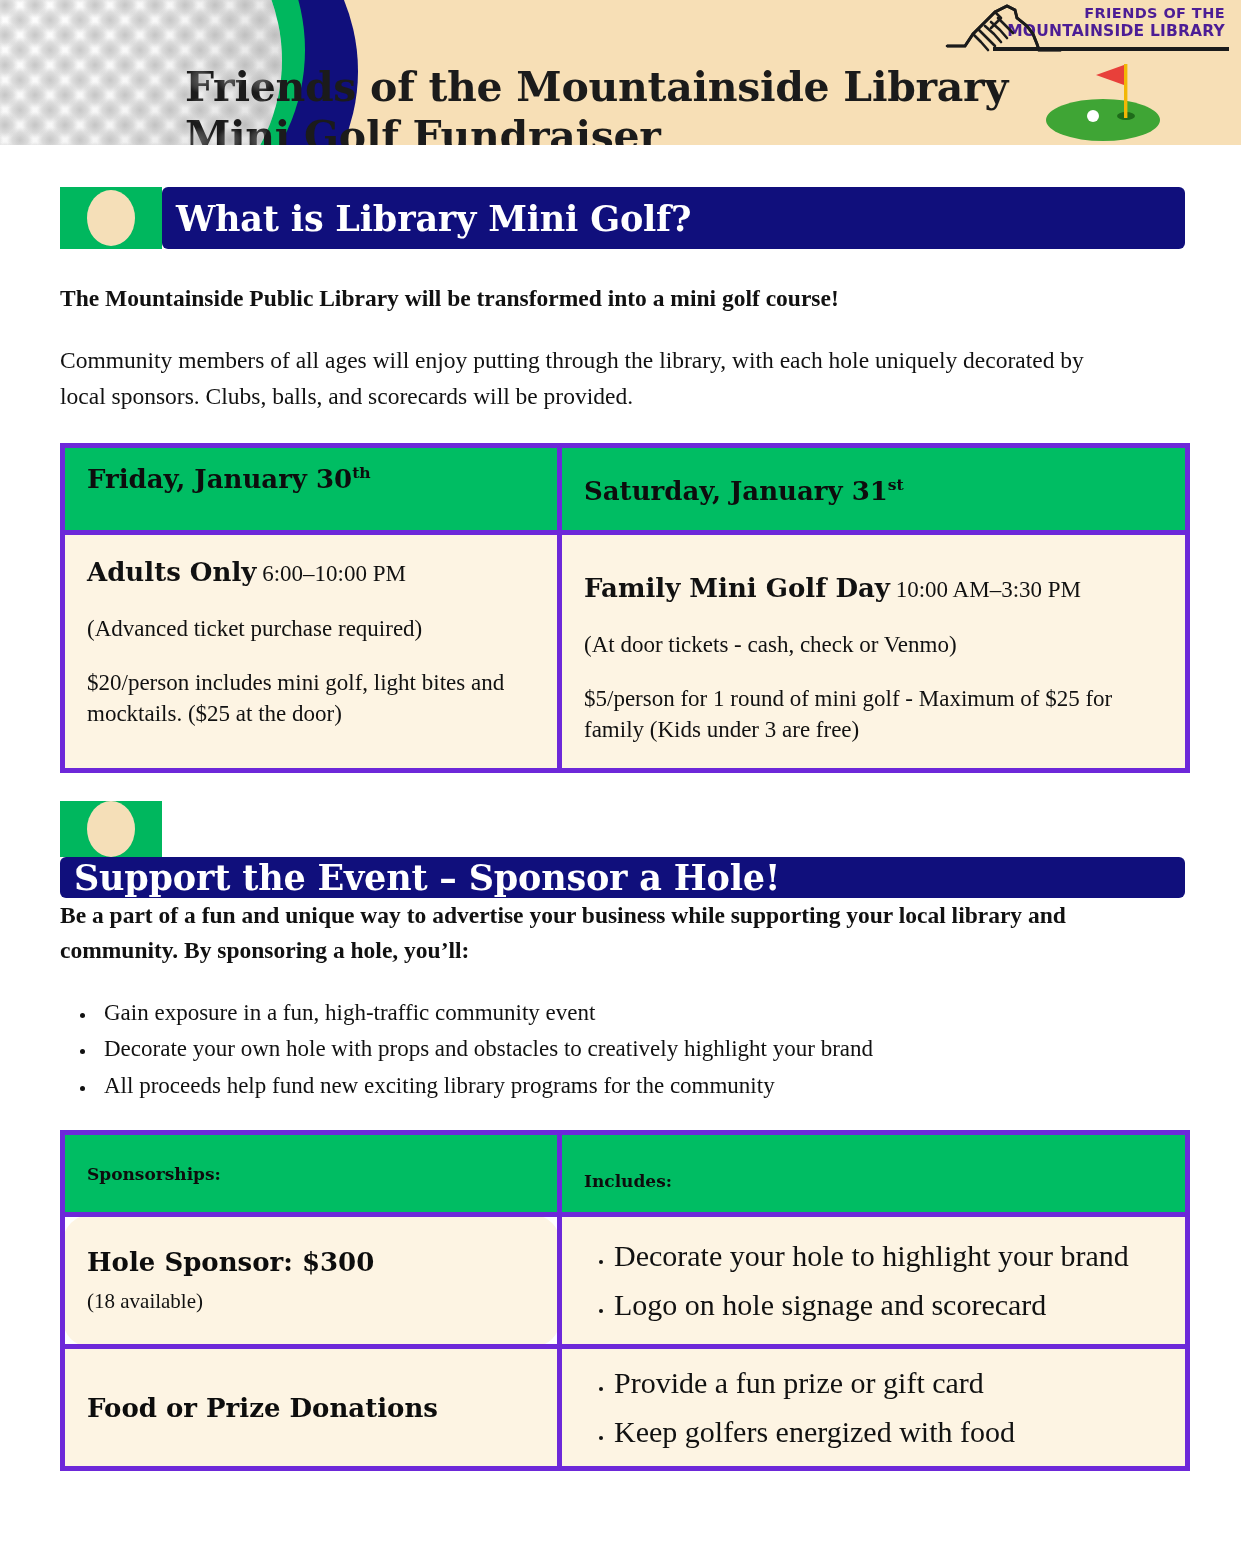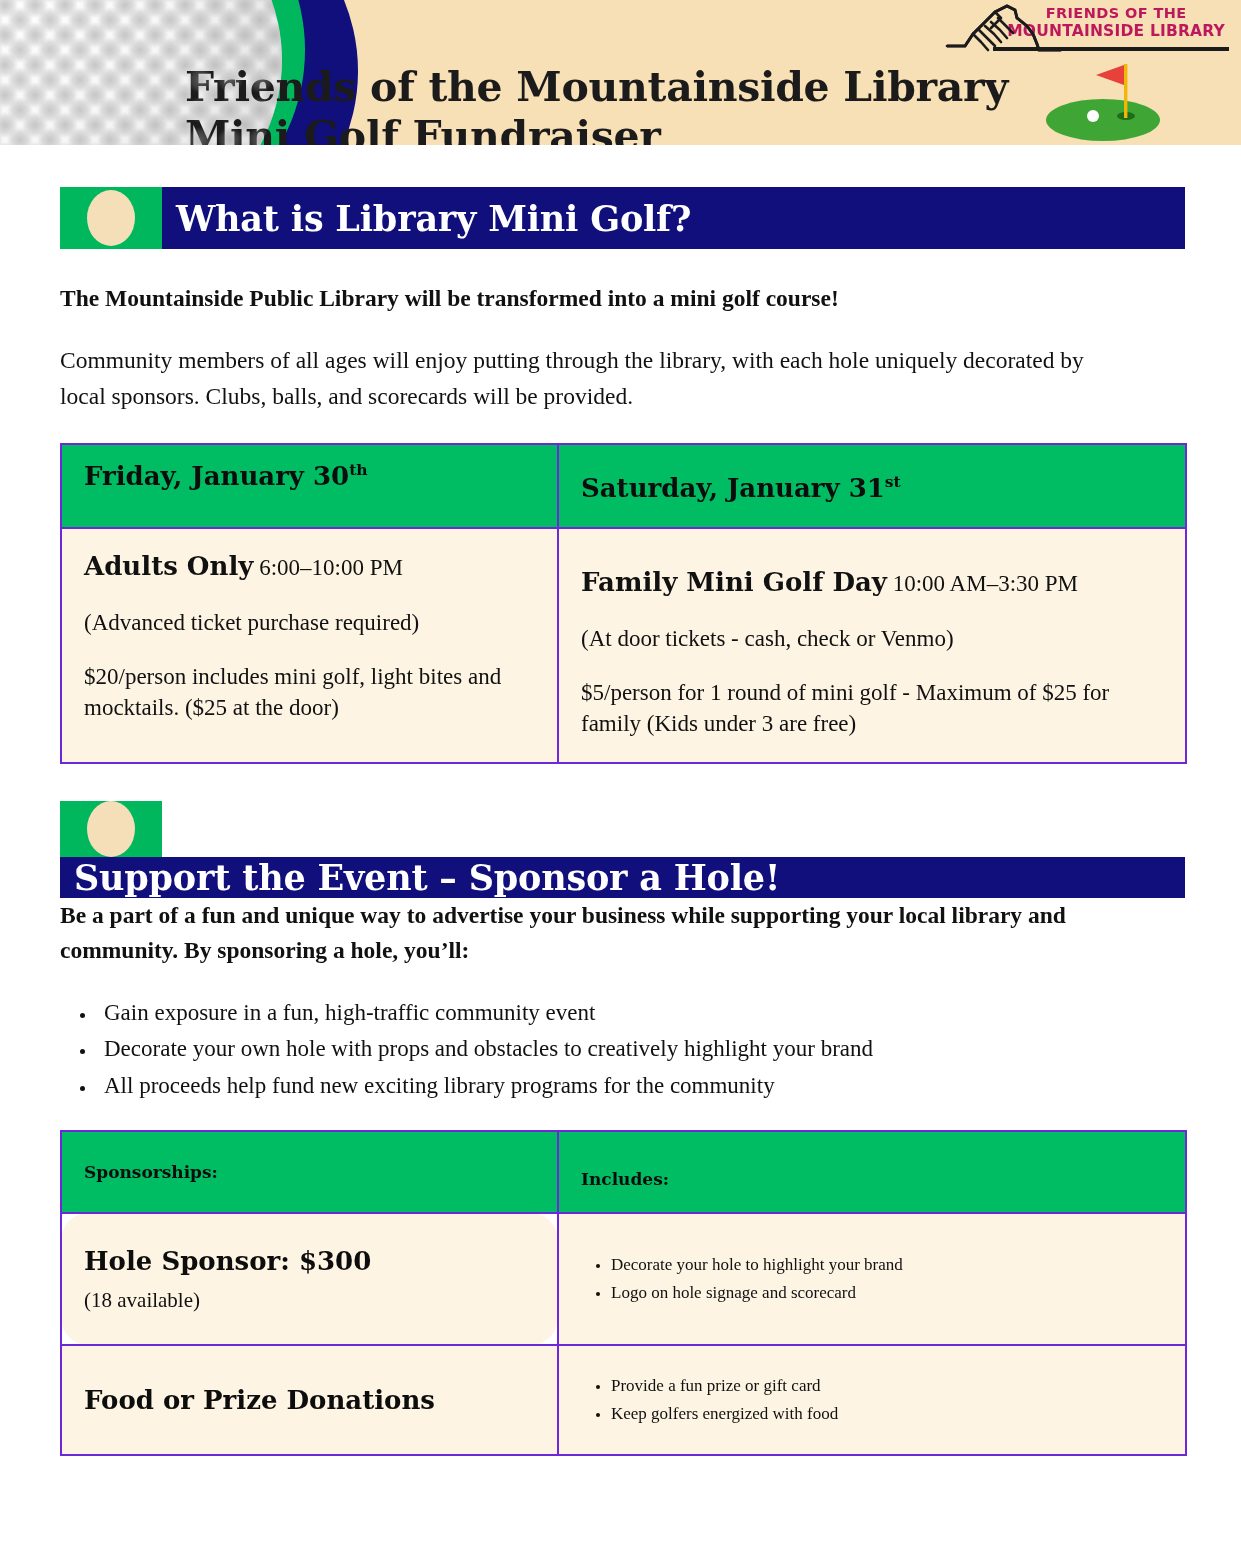--- a/index.html
+++ b/index.html
@@ -81,27 +81,27 @@
 
   
   .logo {
     position: absolute;
     right: 8px; top: 2px;
     width: 300px; height: 140px;
   }
   .logo-wordmark {
     position: absolute;
     right: 8px; top: 3px;
-    text-align: center;
+    text-align: right;
     font-family: "DejaVu Sans", "Liberation Sans", sans-serif;
     font-weight: bold;
     font-size: 14.5px;
     line-height: 1.18;
     letter-spacing: 0.4px;
-    color: #be185d;
+    color: #4c1d95;
   }
   .logo-wordmark .w2 { display: block; font-size: 15.5px; letter-spacing: 0.2px;}
   .logo-rule {
     position: absolute;
     right: 4px; top: 45px;
     width: 236px; height: 4px;
     background: #1b1b1b;
   }
   .handshake { position: absolute; left: 10px; top: -2px; }
   .greenmap { position: absolute; left: 105px; top: 50px; }
@@ -123,20 +123,21 @@
   .sec-dot {
     width: 48px; height: 56px;
     border-radius: 50%;
     background: #F5DFB8;
   }
   .sec-bar {
     background: #100F7C;
     display: flex; align-items: center;
     padding: 0 16px 0 14px;
     flex: 1 1 auto;
+    border-radius: 6px;
   }
   .sec-bar span {
     font-family: "DejaVu Serif", "Liberation Serif", serif;
     font-weight: bold;
     font-size: 35px;
     color: #ffffff;
     letter-spacing: -0.2px;
     white-space: nowrap;
   }
 
@@ -179,21 +180,21 @@
   .blist li { padding-left: 8px; }
   .blist li::marker { font-size: 16px; }
 
   
   .tbl {
     position: absolute;
     left: 60px;
     border-collapse: collapse;
     table-layout: fixed;
   }
-  .tbl td { border: 2px solid #6d28d9; vertical-align: top; }
+  .tbl td { border: 5px solid #6d28d9; vertical-align: top; }
   .tbl .hd {
     background: #00BD63;
     font-family: "DejaVu Serif", "Liberation Serif", serif;
     font-weight: bold;
     font-size: 26px;
     padding: 16px 18px 24px 22px;
     color: #0d0d0d;
   }
   .tbl .bd {
     background: #FDF4E3;
@@ -239,21 +240,21 @@
     margin-top: 12px;
     color: #111;
   }
   #sponsor-table .incl {
     background: #FDF4E3;
     padding: 10px 22px 10px 18px;
     vertical-align: middle;
   }
   #sponsor-table .incl ul {
     margin: 0; padding-left: 34px;
-    font-size: 17px;
+    font-size: 30px;
     line-height: 1.62;
     color: #111;
   }
   #sponsor-table .incl li::marker { font-size: 15px; }
 </style>
 </head>
 <body>
 
 <div class="header">
   <div class="ring-navy"></div>

